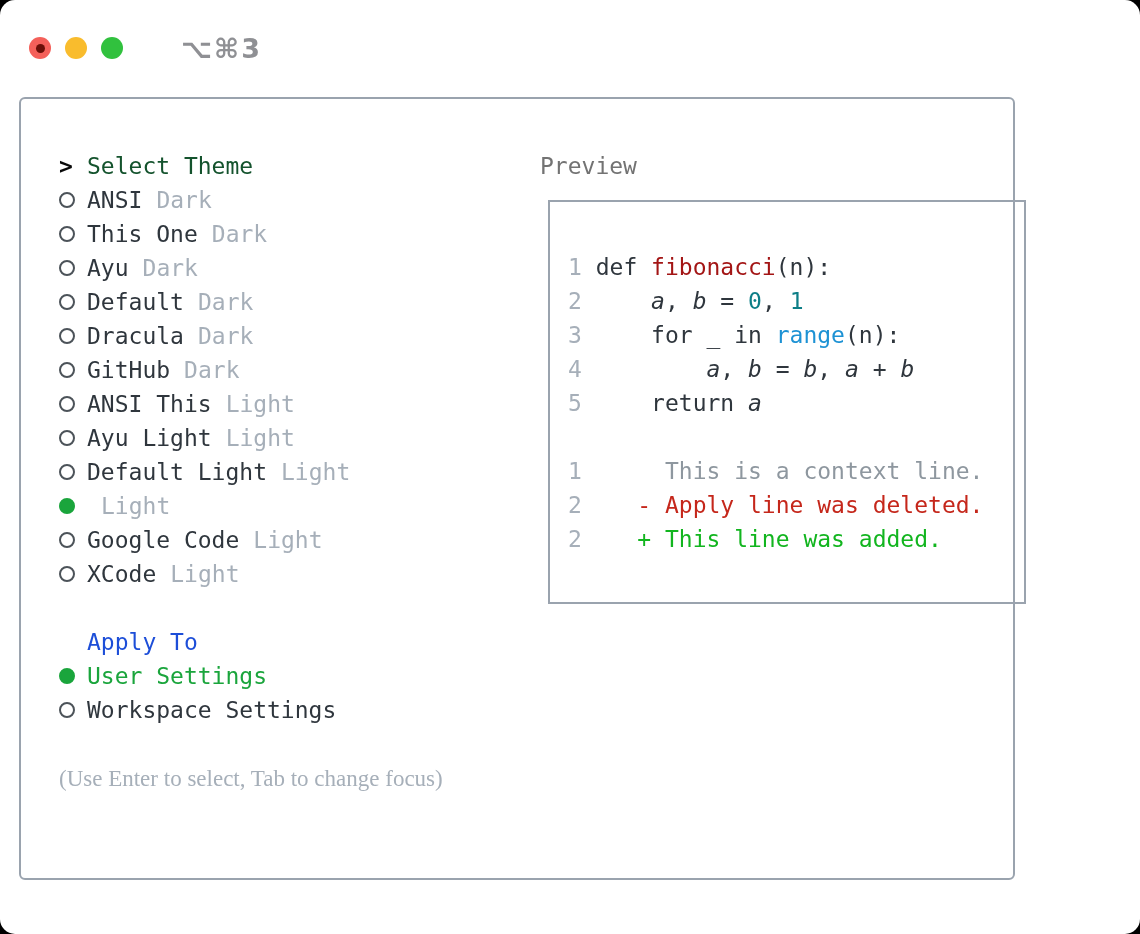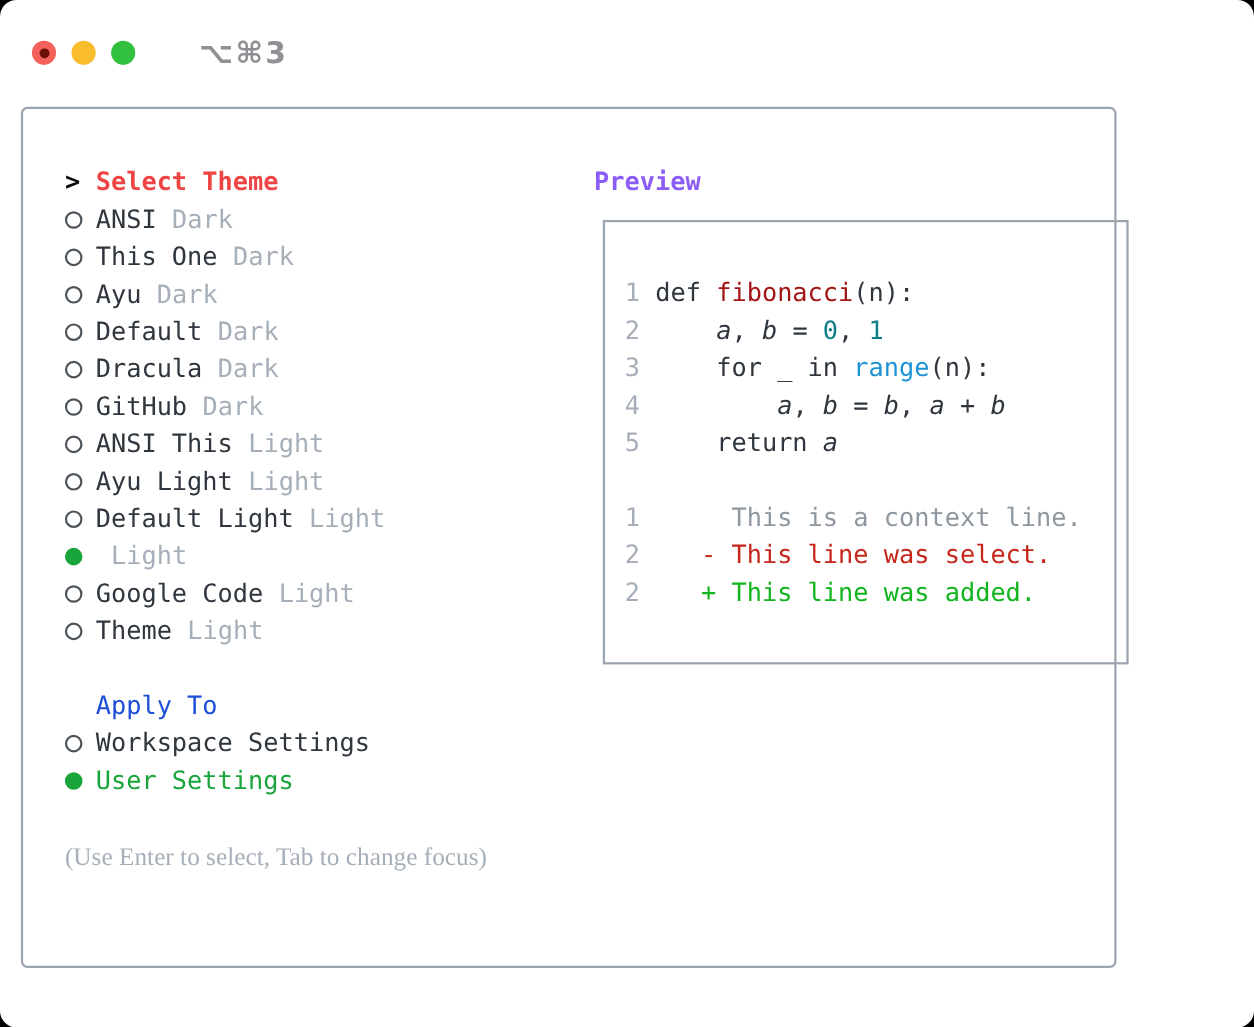--- a/index.html
+++ b/index.html
@@ -83,39 +83,39 @@
     flex: none;
     box-sizing: border-box;
     border: 2px solid #4c5359;
     border-radius: 50%;
     margin-right: 12px;
   }
   .bullet.sel {
     background: var(--accent-green, #1aa53c);
     border-color: var(--accent-green, #1aa53c);
   }
-  .list-title { font-weight: bold; color: #ef4444; }
+  .list-title { font-weight: normal; color: #14532d; }
   .item-name  { color: var(--text-dark, #2f363d); }
   .item-name.green { color: var(--accent-green, #1aa53c); }
   .item-variant {
     color: var(--muted-gray, #a6afb9);
     margin-left: 14px;
   }
   .section-title { color: #1d4ed8; }
   .spacer { height: 34px; }
   .hint {
     margin-top: 34px;
     width: 432px;
     color: var(--muted-gray, #a6afb9);
     line-height: 35px;
     font-family: Liberation Serif, serif;
   }
   
   .right-col { margin-left: 41px; }
-  .preview-title { font-weight: bold; color: #8b5cf6; height: 34px; line-height: 34px; }
+  .preview-title { font-weight: normal; color: #737373; height: 34px; line-height: 34px; }
   .preview-box {
     margin-left: 8px;
     margin-top: 17px;
     width: 478px; height: 404px;
     box-sizing: border-box;
     border: 2px solid var(--border-gray, #9aa3ae);
     padding: 48px 0 0 18px;
     overflow: hidden;
   }
   .cl {
@@ -160,49 +160,49 @@
             <div class="row"><span class="bullet"></span><span class="item-name">This One</span><span class="item-variant">Dark</span></div>
             <div class="row"><span class="bullet"></span><span class="item-name">Ayu</span><span class="item-variant">Dark</span></div>
             <div class="row"><span class="bullet"></span><span class="item-name">Default</span><span class="item-variant">Dark</span></div>
             <div class="row"><span class="bullet"></span><span class="item-name">Dracula</span><span class="item-variant">Dark</span></div>
             <div class="row"><span class="bullet"></span><span class="item-name">GitHub</span><span class="item-variant">Dark</span></div>
             <div class="row"><span class="bullet"></span><span class="item-name">ANSI This</span><span class="item-variant">Light</span></div>
             <div class="row"><span class="bullet"></span><span class="item-name">Ayu Light</span><span class="item-variant">Light</span></div>
             <div class="row"><span class="bullet"></span><span class="item-name">Default Light</span><span class="item-variant">Light</span></div>
             <div class="row"><span class="bullet sel"></span><span class="item-variant">Light</span></div>
             <div class="row"><span class="bullet"></span><span class="item-name">Google Code</span><span class="item-variant">Light</span></div>
-            <div class="row"><span class="bullet"></span><span class="item-name">Theme</span><span class="item-variant">Light</span></div>
+            <div class="row"><span class="bullet"></span><span class="item-name">XCode</span><span class="item-variant">Light</span></div>
           </div>
 
         <div class="spacer"></div>
 
         <div class="row">
           <span class="bullet-spacer"></span>
           <span class="section-title">Apply To</span>
         </div>
 
         <div id="apply-list">
+            <div class="row"><span class="bullet sel"></span><span class="item-name green">User Settings</span></div>
             <div class="row"><span class="bullet"></span><span class="item-name">Workspace Settings</span></div>
-            <div class="row"><span class="bullet sel"></span><span class="item-name green">User Settings</span></div>
           </div>
 
         <div class="hint">(Use Enter to select, Tab to change focus)</div>
       </div>
 
       <div class="right-col">
         <div class="preview-title">Preview</div>
         <div class="preview-box" id="preview-box">
             <div class="cl"><span class="s-gut">1 </span><span class="s-plain">def </span><span class="s-func">fibonacci</span><span class="s-plain">(n):</span></div>
             <div class="cl"><span class="s-gut">2 </span><span class="s-plain">    </span><span class="s-var">a</span><span class="s-plain">, </span><span class="s-var">b</span><span class="s-plain"> = </span><span class="s-num">0</span><span class="s-plain">, </span><span class="s-num">1</span></div>
             <div class="cl"><span class="s-gut">3 </span><span class="s-plain">    for _ in </span><span class="s-builtin">range</span><span class="s-plain">(n):</span></div>
             <div class="cl"><span class="s-gut">4 </span><span class="s-plain">        </span><span class="s-var">a</span><span class="s-plain">, </span><span class="s-var">b</span><span class="s-plain"> = </span><span class="s-var">b</span><span class="s-plain">, </span><span class="s-var">a</span><span class="s-plain"> + </span><span class="s-var">b</span></div>
             <div class="cl"><span class="s-gut">5 </span><span class="s-plain">    return </span><span class="s-var">a</span></div>
             <div class="cl"></div>
             <div class="cl"><span class="s-gut">1</span><span class="s-ctx">      This is a context line.</span></div>
-            <div class="cl"><span class="s-gut">2</span><span class="s-del">    - This line was select.</span></div>
+            <div class="cl"><span class="s-gut">2</span><span class="s-del">    - Apply line was deleted.</span></div>
             <div class="cl"><span class="s-gut">2</span><span class="s-add">    + This line was added.</span></div>
           </div>
       </div>
 
     </div>
   </div>
 
 </div>
 
 </body></html>

